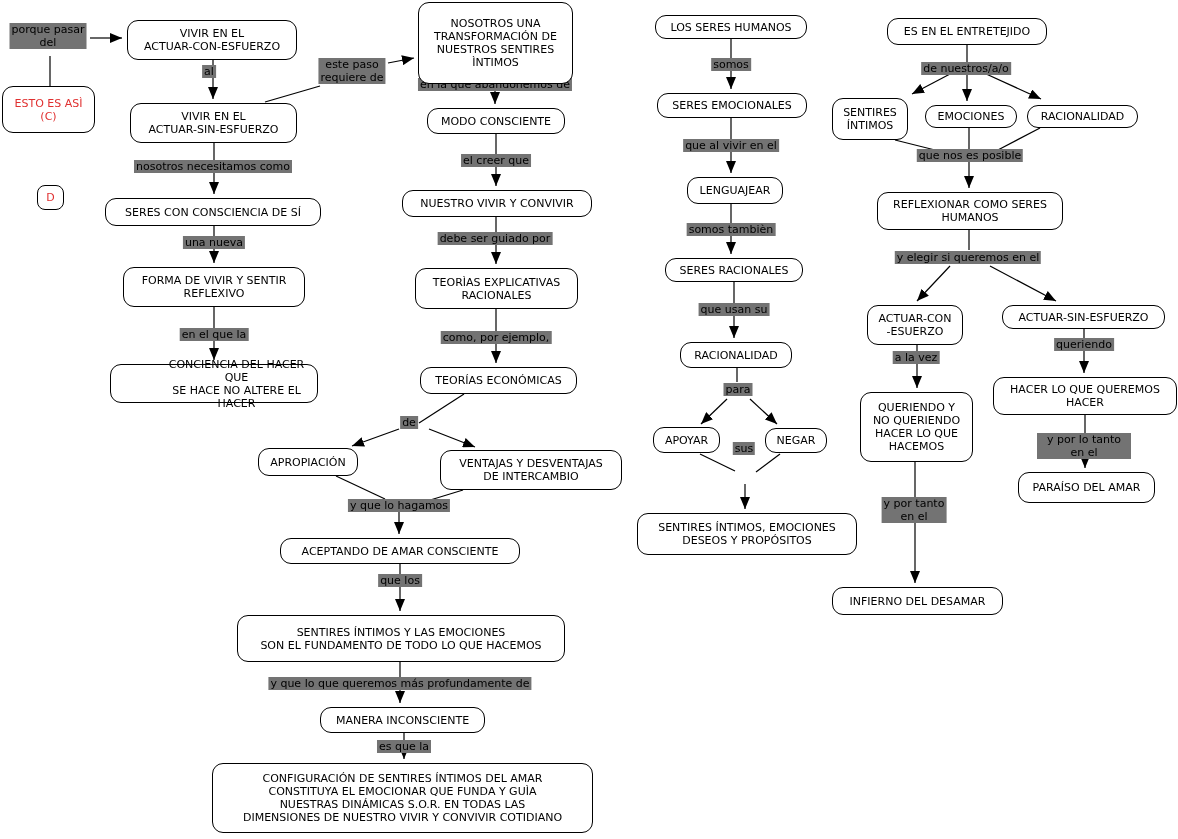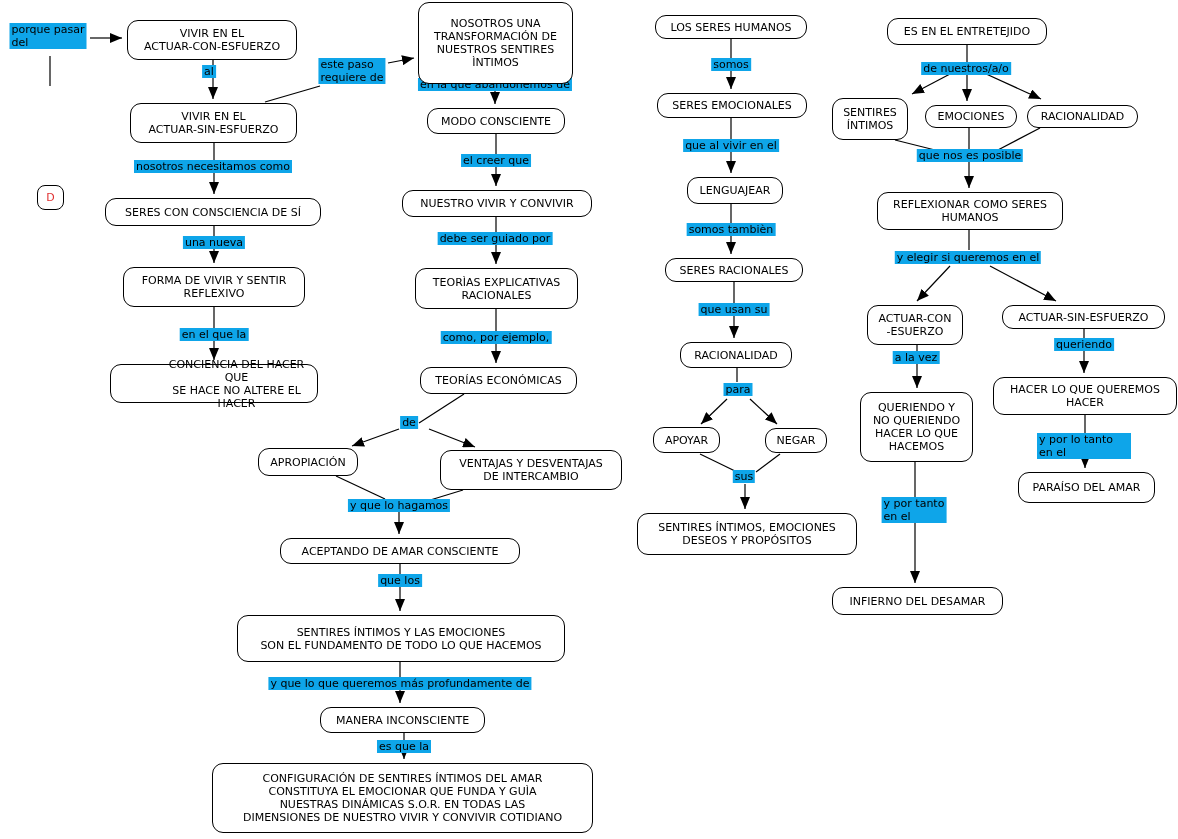--- a/index.html
+++ b/index.html
@@ -9,22 +9,22 @@
   svg.wires line{stroke:#000;stroke-width:1.2;}
   .node{
     position:absolute;box-sizing:border-box;z-index:2;
     border:1.4px solid #000;border-radius:11px;background:#fff;
     display:flex;align-items:center;justify-content:center;
     text-align:center;white-space:pre-line;line-height:13px;padding:2px 3px;
   }
   .node.red{color:#e03030;}
   .lbl{
     position:absolute;z-index:1;transform:translateX(-50%);
-    text-align:left;white-space:pre-line;line-height:13px;
-    background:#0ea5e9;padding:0 2px;
+    text-align:center;white-space:pre-line;line-height:13px;
+    background:#737373;padding:0 2px;
   }
 </style>
 </head>
 <body>
 
 <div id="canvas">
 
   <svg class="wires" width="1178" height="839">
     <defs>
       <marker id="arw" viewBox="0 0 12 10" refX="12" refY="5" markerWidth="12" markerHeight="10" markerUnits="userSpaceOnUse" orient="auto">
@@ -100,34 +100,36 @@
   <div class="lbl" style="left:409px;top:416px;">de</div>
   <div class="lbl" style="left:399px;top:499px;">y que lo hagamos</div>
   <div class="lbl" style="left:400px;top:574px;">que los</div>
   <div class="lbl" style="left:400px;top:677px;">y que lo que queremos más profundamente de</div>
   <div class="lbl" style="left:404px;top:740px;">es que la</div>
   <div class="lbl" style="left:731px;top:58px;">somos</div>
   <div class="lbl" style="left:731px;top:139px;">que al vivir en el</div>
   <div class="lbl" style="left:731px;top:223px;">somos tambièn</div>
   <div class="lbl" style="left:734px;top:303px;">que usan su</div>
   <div class="lbl" style="left:738px;top:383px;">para</div>
-  <div class="lbl" style="left:744px;top:470px;">sus</div>
+  <div class="lbl" style="left:744px;top:442px;">sus</div>
   <div class="lbl" style="left:966px;top:62px;">de nuestros/a/o</div>
   <div class="lbl" style="left:970px;top:149px;">que nos es posible</div>
   <div class="lbl" style="left:968px;top:251px;">y elegir si queremos en el</div>
   <div class="lbl" style="left:916px;top:351px;">a la vez</div>
   <div class="lbl" style="left:1084px;top:338px;">queriendo</div>
   <div class="lbl" style="left:914px;top:497px;">y por tanto
 en el</div>
   <div class="lbl" style="left:1084px;top:433px;">y por lo tanto en el</div>
 
   <div class="node" style="left:127px;top:20px;width:170px;height:40px;">VIVIR EN EL
 ACTUAR-CON-ESFUERZO</div>
   <div class="node" style="left:130px;top:103px;width:167px;height:40px;">VIVIR EN EL
 ACTUAR-SIN-ESFUERZO</div>
+  <div class="node red" style="left:2px;top:86px;width:93px;height:47px;">ESTO ES ASÌ
+(C)</div>
   <div class="node red" style="left:37px;top:185px;width:27px;height:25px;border-radius:8px;">D</div>
   <div class="node" style="left:105px;top:198px;width:216px;height:28px;">SERES CON CONSCIENCIA DE SÍ</div>
   <div class="node" style="left:123px;top:267px;width:182px;height:40px;">FORMA DE VIVIR Y SENTIR
 REFLEXIVO</div>
   <div class="node" style="left:110px;top:364px;width:208px;height:39px;padding-left:48px;">CONCIENCIA DEL HACER QUE
 SE HACE NO ALTERE EL HACER</div>
 
   <div class="node" style="left:418px;top:2px;width:155px;height:82px;">NOSOTROS UNA
 TRANSFORMACIÓN DE
 NUESTROS SENTIRES

